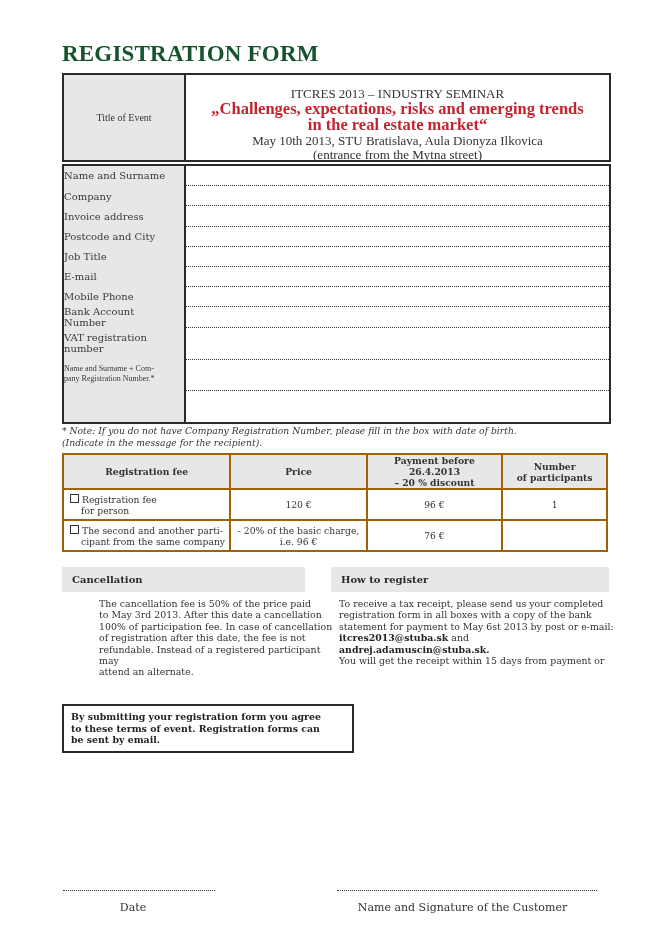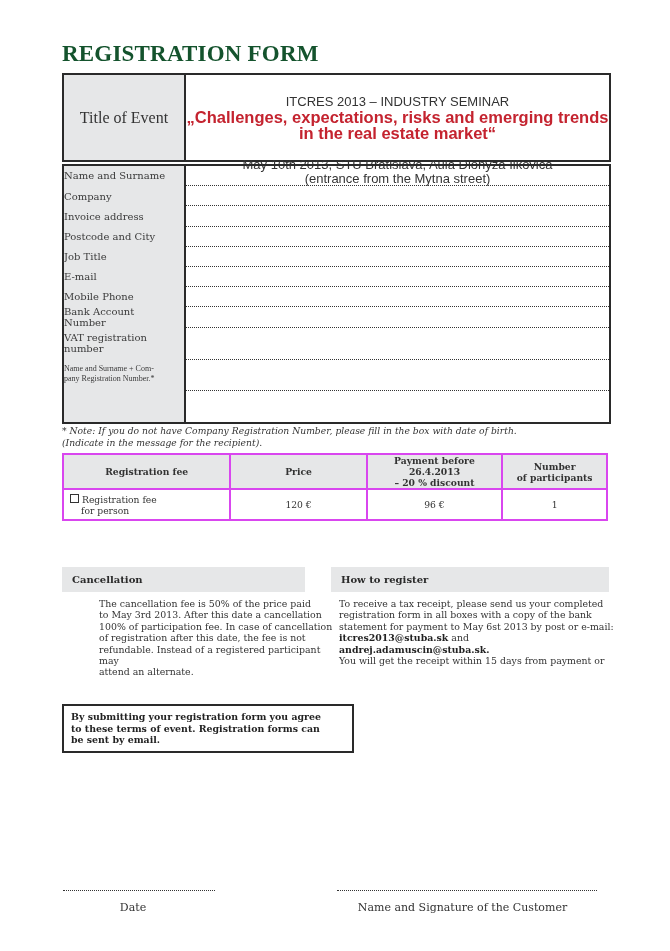--- a/index.html
+++ b/index.html
@@ -13,31 +13,31 @@
     font-weight: bold; font-size: 23px; letter-spacing: 0.2px; color: #14532d;
   }
   
   .event-table {
     left: 62px; top: 73px; width: 545px; height: 85px;
     border: 2px solid #2a2a2a; display: flex;
   }
   .event-label {
     width: 120px; background: #e6e7e8; border-right: 2px solid #2a2a2a;
     display: flex; align-items: center; justify-content: center;
-    font-family: "Liberation Serif", serif; font-size: 16px; color: #333;
+    font-family: "Liberation Serif", serif; font-size: 10px; color: #333;
   }
   .event-body {
-    flex: 1; text-align: center; font-family: Liberation Sans, sans-serif;
-    padding-top: 20px; line-height: 14px;
+    flex: 1; text-align: center; font-family: Liberation Serif, serif;
+    padding-top: 12px; line-height: 14px;
   }
   .event-series { font-size: 13px; color: #333; }
   .event-title {
     font-size: 16.5px; font-weight: bold; color: #c4232f; line-height: 16px;
   }
-  .event-date { font-size: 13px; color: #333; margin-top: 17px; }
+  .event-date { font-size: 13px; color: #333; margin-top: 1px; }
   .event-venue { font-size: 13px; color: #333; }
 
   
   .fields-table {
     left: 62px; top: 164px; width: 545px; height: 256px;
     border: 2px solid #2a2a2a; display: flex;
   }
   .fields-labels {
     width: 120px; background: #e6e7e8; border-right: 2px solid #2a2a2a;
     display: flex; flex-direction: column;
@@ -64,21 +64,21 @@
     left: 62px; top: 425px; font-style: italic; font-size: 9.2px;
     color: #333; line-height: 11.5px; font-family: "DejaVu Serif", serif;
   }
 
   
   .fee-table {
     left: 62px; top: 453px; width: 546px; border-collapse: collapse;
     font-family: "DejaVu Serif", serif; font-size: 9.2px; color: #333;
   }
   .fee-table th, .fee-table td {
-    border: 2px solid #d946ef; padding: 0 4px; text-align: center;
+    border: 2px solid #a16207; padding: 0 4px; text-align: center;
     line-height: 11px;
   }
   .fee-table th { background: #e6e7e8; font-weight: bold; height: 30px; }
   .fee-table td { height: 29px; }
   .fee-table td.first { text-align: left; padding-left: 6px; }
   .chk {
     display: inline-block; width: 7px; height: 7px; border: 1px solid #333;
     margin-right: 3px; vertical-align: 0px; cursor: pointer;
   }
   .indent { padding-left: 11px; display: inline-block; }
@@ -195,20 +195,32 @@
   <tbody>
     <tr>
       <td class="first">
         <span class="chk"></span><span>Registration fee</span><br>
         <span class="indent">for person</span>
       </td>
       <td>120 €</td>
       <td>96 €</td>
       <td>1</td>
     </tr>
+    <tr>
+      <td class="first">
+        <span class="chk"></span><span>The second and another parti-</span><br>
+        <span class="indent">cipant from the same company</span>
+      </td>
+      <td>
+        <div>- 20% of the basic charge,</div>
+        <div>i.e.  96 €</div>
+      </td>
+      <td>76 €</td>
+      <td></td>
+    </tr>
   </tbody>
 </table>
 
 <div class="abs info-head cancel-head">Cancellation</div>
 <div class="abs info-body cancel-body">
   <div>The cancellation fee is 50% of the price paid</div>
   <div>to May 3rd 2013. After this date a cancellation</div>
   <div>100% of participation fee. In case of cancellation</div>
   <div>of registration after this date, the fee is not</div>
   <div>refundable. Instead of a registered participant may</div>

